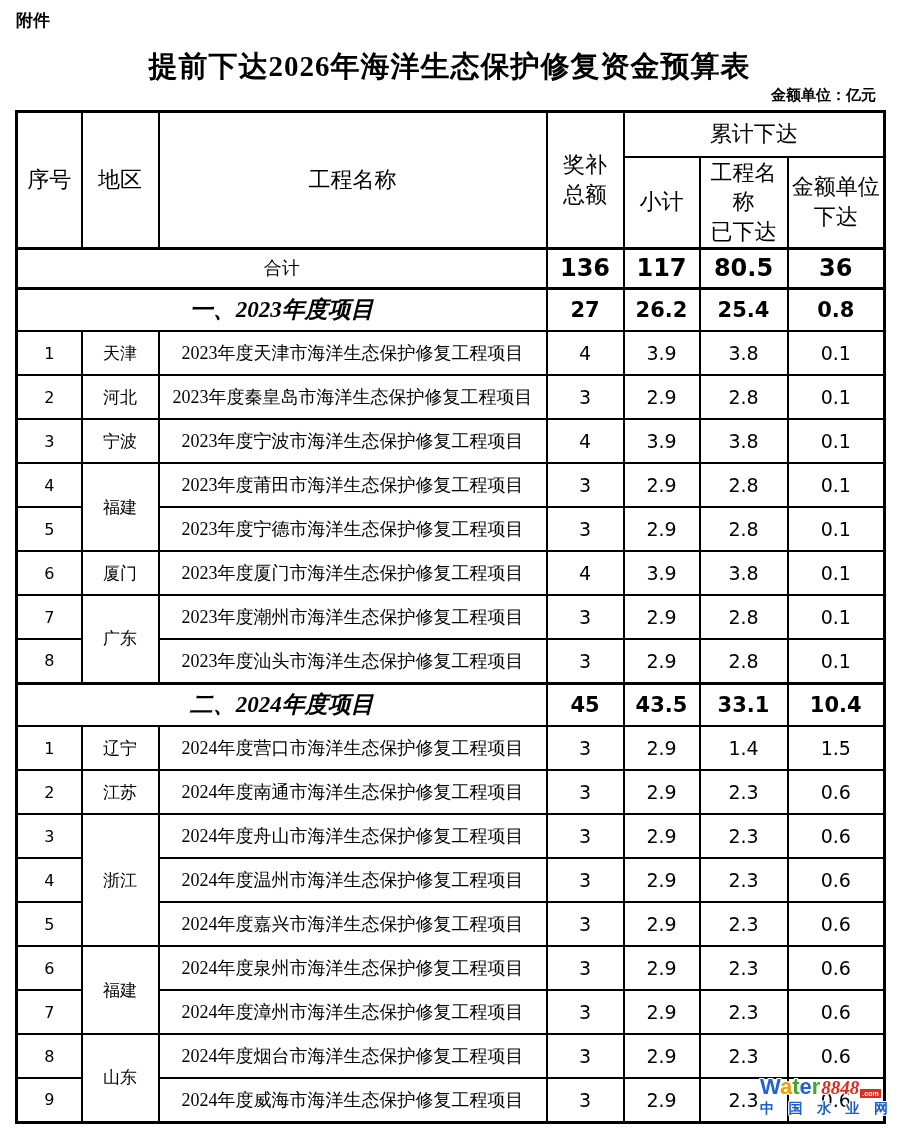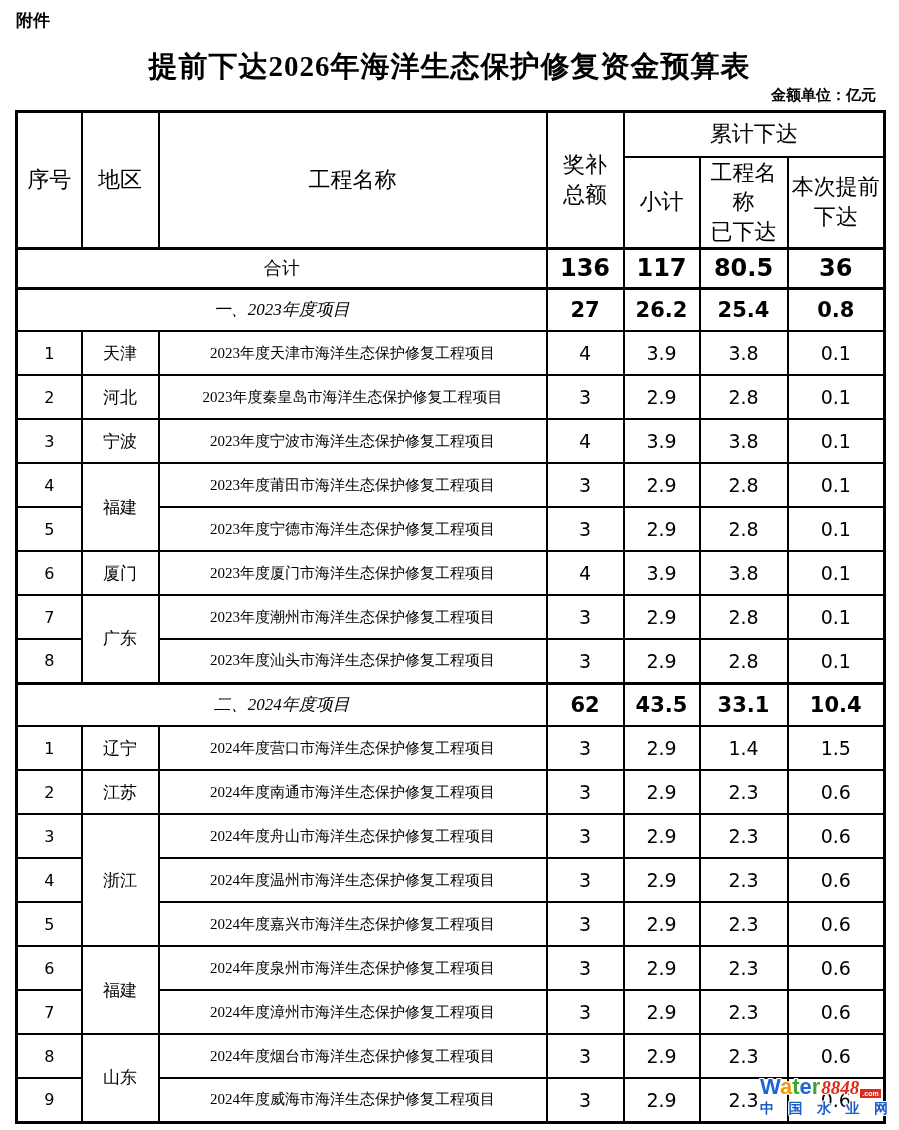--- a/index.html
+++ b/index.html
@@ -47,24 +47,24 @@
     font-family:"DejaVu Sans","Liberation Sans",sans-serif;
     font-size:19px;font-weight:normal;
   }
   tr.total td.c-total,tr.total td.c-subtotal,tr.total td.c-prior,tr.total td.c-advance{
     font-size:24px;font-weight:bold;
   }
   tr.section td.c-total,tr.section td.c-subtotal,tr.section td.c-prior,tr.section td.c-advance{
     font-size:21px;font-weight:bold;
   }
   td.c-label{font-size:18px;}
-  tr.section td.c-label{font-weight:normal;font-style:italic;font-size:17px;}
+  tr.section td.c-label{font-weight:bold;font-style:italic;font-size:23px;}
   td.c-serial{font-family:"DejaVu Sans","Liberation Sans",sans-serif;font-size:16px;}
   td.c-region{font-size:17px;margin-left:35px;}
-  td.c-project{font-size:15px;}
+  td.c-project{font-size:18px;}
   
   .watermark{
     position:absolute;left:760px;top:1076px;width:130px;z-index:5;
     font-family:"Liberation Sans","DejaVu Sans",sans-serif;
     text-shadow:1px 1px 0 #fff,-1px -1px 0 #fff,1px -1px 0 #fff,-1px 1px 0 #fff;
   }
   .wm-line1{display:flex;align-items:baseline;justify-content:flex-start;height:24px;}
   .wm-word span{font-weight:bold;font-size:22px;line-height:1;}
   .wm-num{
     font-family:"Liberation Serif","DejaVu Serif",serif;
@@ -104,21 +104,21 @@
       <th rowspan="2">地区</th>
       <th rowspan="2">工程名称</th>
       <th rowspan="2">奖补
 总额</th>
       <th colspan="3">累计下达</th>
     </tr>
     <tr class="h2">
       <th>小计</th>
       <th>工程名称
 已下达</th>
-      <th>本次提前
+      <th>金额单位
 下达</th>
     </tr>
   </thead>
   <tbody id="budget-body">
       <tr class="total">
         <td class="c-label" colspan="3">合计</td>
         <td class="c-total">136</td>
         <td class="c-subtotal">117</td>
         <td class="c-prior">80.5</td>
         <td class="c-advance">36</td>
@@ -195,21 +195,21 @@
       <tr class="data">
         <td class="c-serial">8</td>
         <td class="c-project">2023年度汕头市海洋生态保护修复工程项目</td>
         <td class="c-total">3</td>
         <td class="c-subtotal">2.9</td>
         <td class="c-prior">2.8</td>
         <td class="c-advance">0.1</td>
       </tr>
       <tr class="section">
         <td class="c-label" colspan="3">二、2024年度项目</td>
-        <td class="c-total">62</td>
+        <td class="c-total">45</td>
         <td class="c-subtotal">43.5</td>
         <td class="c-prior">33.1</td>
         <td class="c-advance">10.4</td>
       </tr>
       <tr class="data">
         <td class="c-serial">1</td>
         <td class="c-region">辽宁</td>
         <td class="c-project">2024年度营口市海洋生态保护修复工程项目</td>
         <td class="c-total">3</td>
         <td class="c-subtotal">2.9</td>

